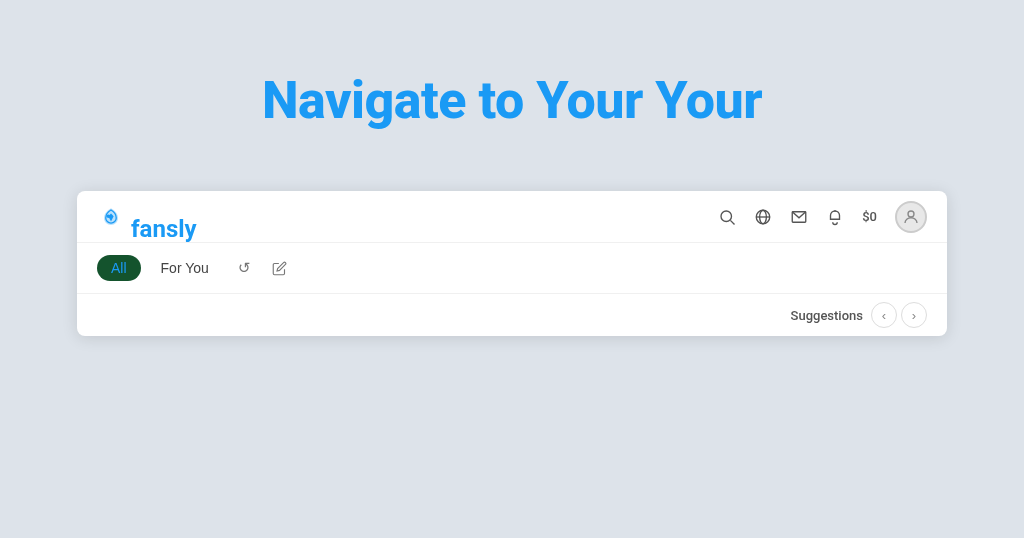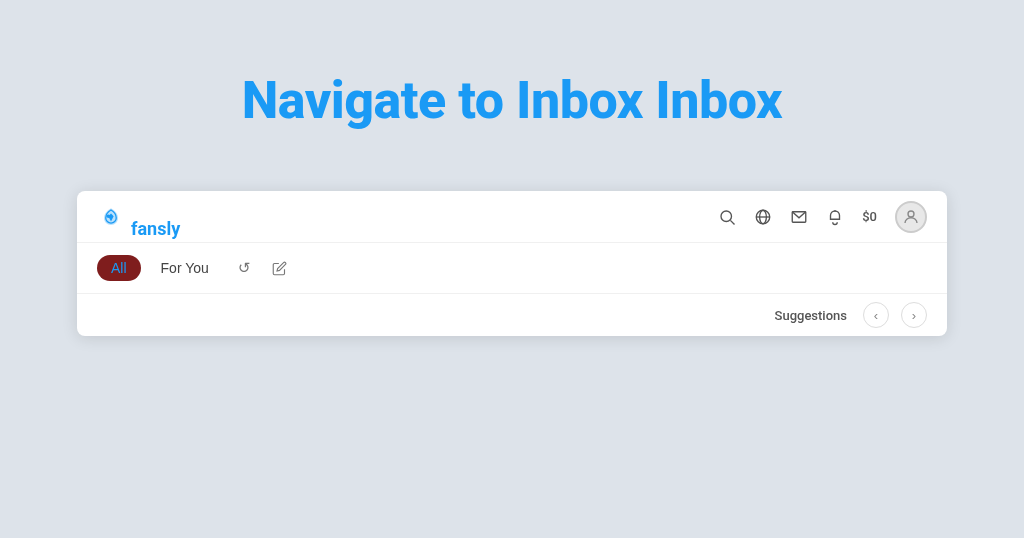--- a/index.html
+++ b/index.html
@@ -51,21 +51,21 @@
       flex: 0 0 auto;
     }
 
     .logo-icon {
       width: 28px;
       height: 28px;
       color: #1a9af5;
     }
 
     .logo-text {
-      font-size: 18px;
+      font-size: 24px;
       font-weight: 700;
       color: #1a9af5;
       margin-top: 24px;
     }
 
     .nav-spacer {
       flex: 1;
     }
 
     .red-dot {
@@ -134,21 +134,21 @@
       border-radius: 20px;
       font-size: 14px;
       font-weight: 500;
       cursor: pointer;
       border: none;
       background: transparent;
       color: #444;
     }
 
     .tab-btn.active {
-      background: #7f1d1d;
+      background: #14532d;
       color: #1a9af5;
     }
 
     .tab-icon-btn {
       width: 30px;
       height: 30px;
       border-radius: 50%;
       border: none;
       background: transparent;
       cursor: pointer;
@@ -158,21 +158,21 @@
       color: #777;
       font-size: 15px;
     }
 
     
     .suggestions-row {
       display: flex;
       align-items: center;
       justify-content: flex-end;
       padding: 8px 20px;
-      gap: 12px;
+      gap: 4px;
     }
 
     .suggestions-label {
       font-size: 13px;
       color: #555;
       font-weight: 500;
       margin-right: 4px;
     }
 
     .arrow-btn {
@@ -185,21 +185,21 @@
       display: flex;
       align-items: center;
       justify-content: center;
       color: #888;
       font-size: 13px;
     }
   </style>
 </head>
 <body>
 
-<h1 class="main-title">Navigate to Inbox Inbox</h1>
+<h1 class="main-title">Navigate to Your Your</h1>
 
 <div class="browser-card">
 
   <div class="nav-bar">
 
     <div class="logo-area">
       <svg class="logo-icon" viewBox="0 0 32 32" fill="none" xmlns="http://www.w3.org/2000/svg">
         <path d="M16 6C16 6 8 10 8 17C8 21.4 11.6 25 16 25C20.4 25 24 21.4 24 17C24 10 16 6 16 6Z" fill="#1a9af5" opacity="0.3"></path>
         <path d="M16 8C16 8 10 11.5 10 17C10 20.3 12.7 23 16 23C19.3 23 22 20.3 22 17C22 11.5 16 8 16 8Z" fill="none" stroke="#1a9af5" stroke-width="1.5"></path>
         <path d="M13 15 L16 12 L19 15 L16 21 Z" fill="#1a9af5"></path>

